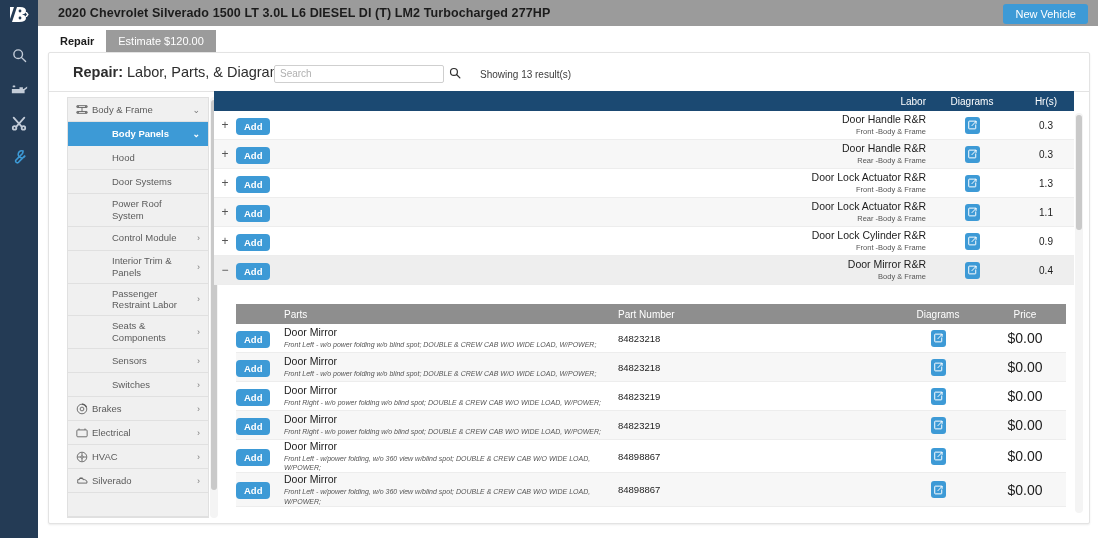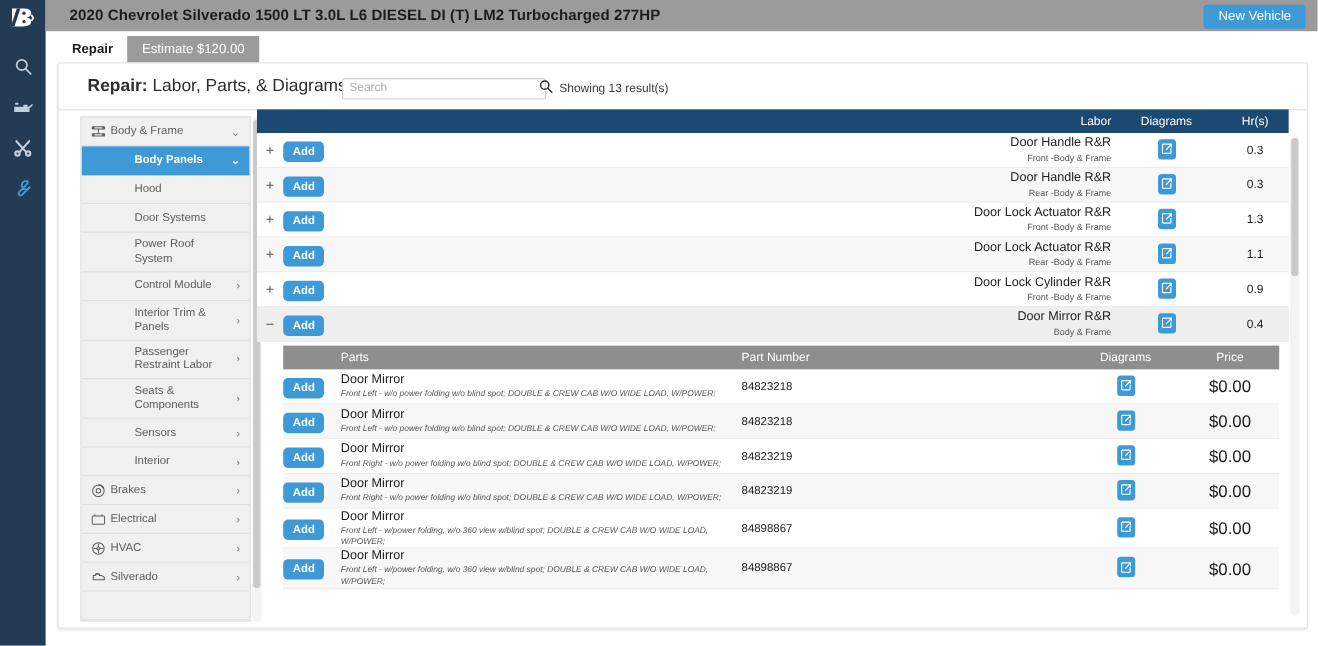--- a/index.html
+++ b/index.html
@@ -72,31 +72,31 @@
     border-radius: 2px;
     box-shadow: 0 1px 2px rgba(0,0,0,.08);
   }
 
   #card-head {
     position: absolute; left: 0; top: 0; width: 100%; height: 38px;
     display: flex; align-items: center;
   }
   #repair-title { margin-left: 24px; font-size: 14.5px; color: #2d2d2d; }
   #repair-title b { font-weight: 700; }
-  #search-wrap { position: absolute; left: 236px; top: 10px; }
+  #search-wrap { position: absolute; left: 225px; top: 10px; }
   #search-input {
     width: 170px; height: 18px;
     border: 1px solid #cfcfcf; border-radius: 2px;
     font-size: 10px; padding: 0 5px; color: #444;
     font-family: "Liberation Sans", sans-serif;
   }
   #search-input::placeholder { color: #b0b0b0; }
   #result-wrap {
     position: absolute; left: 400px; top: 12px;
-    display: flex; align-items: center; gap: 5px;
+    display: flex; align-items: center; gap: 19px;
   }
   #result-count { font-size: 10px; color: #3c3c3c; }
 
   #card-divider {
     position: absolute; left: 0; top: 38px; width: 100%;
     border-top: 1px solid #e3e3e3;
   }
 
   
   #nav {
@@ -163,21 +163,21 @@
     font-size: 9.5px; font-weight: 600;
     border: none; border-radius: 4px;
     padding: 3px 8px; cursor: pointer;
     font-family: "Liberation Sans", sans-serif;
   }
   .lb-title { font-size: 10.5px; color: #1c1c1c; line-height: 1.2; }
   .lb-sub   { font-size: 7.5px; color: #555; line-height: 1.3; margin-top: 1px; }
   .hr-val   { font-size: 10px; color: #1c1c1c; }
 
   
-  #parts-wrap { margin-left: 22px; margin-top: 3px; width: 830px; }
+  #parts-wrap { margin-left: 22px; margin-top: 19px; width: 830px; }
   .pt-head {
     display: flex; align-items: center;
     height: 20px; background: #8e8e8e; color: #ffffff; font-size: 10px;
   }
   .p-add  { width: 40px; flex: 0 0 40px; }
   .p-name { flex: 1; padding-left: 8px; }
   .p-num  { width: 280px; flex: 0 0 280px; padding-left: 6px; }
   .p-diag { width: 92px; flex: 0 0 92px; text-align: center; }
   .p-price{ width: 82px; flex: 0 0 82px; text-align: center; }
   .pt-row {
@@ -333,21 +333,21 @@
         <span class="nv-lbl" style="padding-left: 20px;">Seats &amp; Components</span>
         <span class="nv-car">›</span>
       </div>
       <div class="nav-item indent-noico">
         <span class="nv-ico"></span>
         <span class="nv-lbl" style="padding-left: 20px;">Sensors</span>
         <span class="nv-car">›</span>
       </div>
       <div class="nav-item indent-noico">
         <span class="nv-ico"></span>
-        <span class="nv-lbl" style="padding-left: 20px;">Interior</span>
+        <span class="nv-lbl" style="padding-left: 20px;">Switches</span>
         <span class="nv-car">›</span>
       </div>
       <div class="nav-item">
         <span class="nv-ico">
           <svg width="12" height="12" viewBox="0 0 14 14" fill="none" stroke="#5b5b5b" stroke-width="1">
             <circle cx="7" cy="7" r="5.6"></circle>
             <circle cx="7" cy="7" r="2.2"></circle>
             <path d="M7 1.4 A5.6 5.6 0 0 1 12.2 5" stroke-width="1.4"></path>
           </svg>
         </span>

